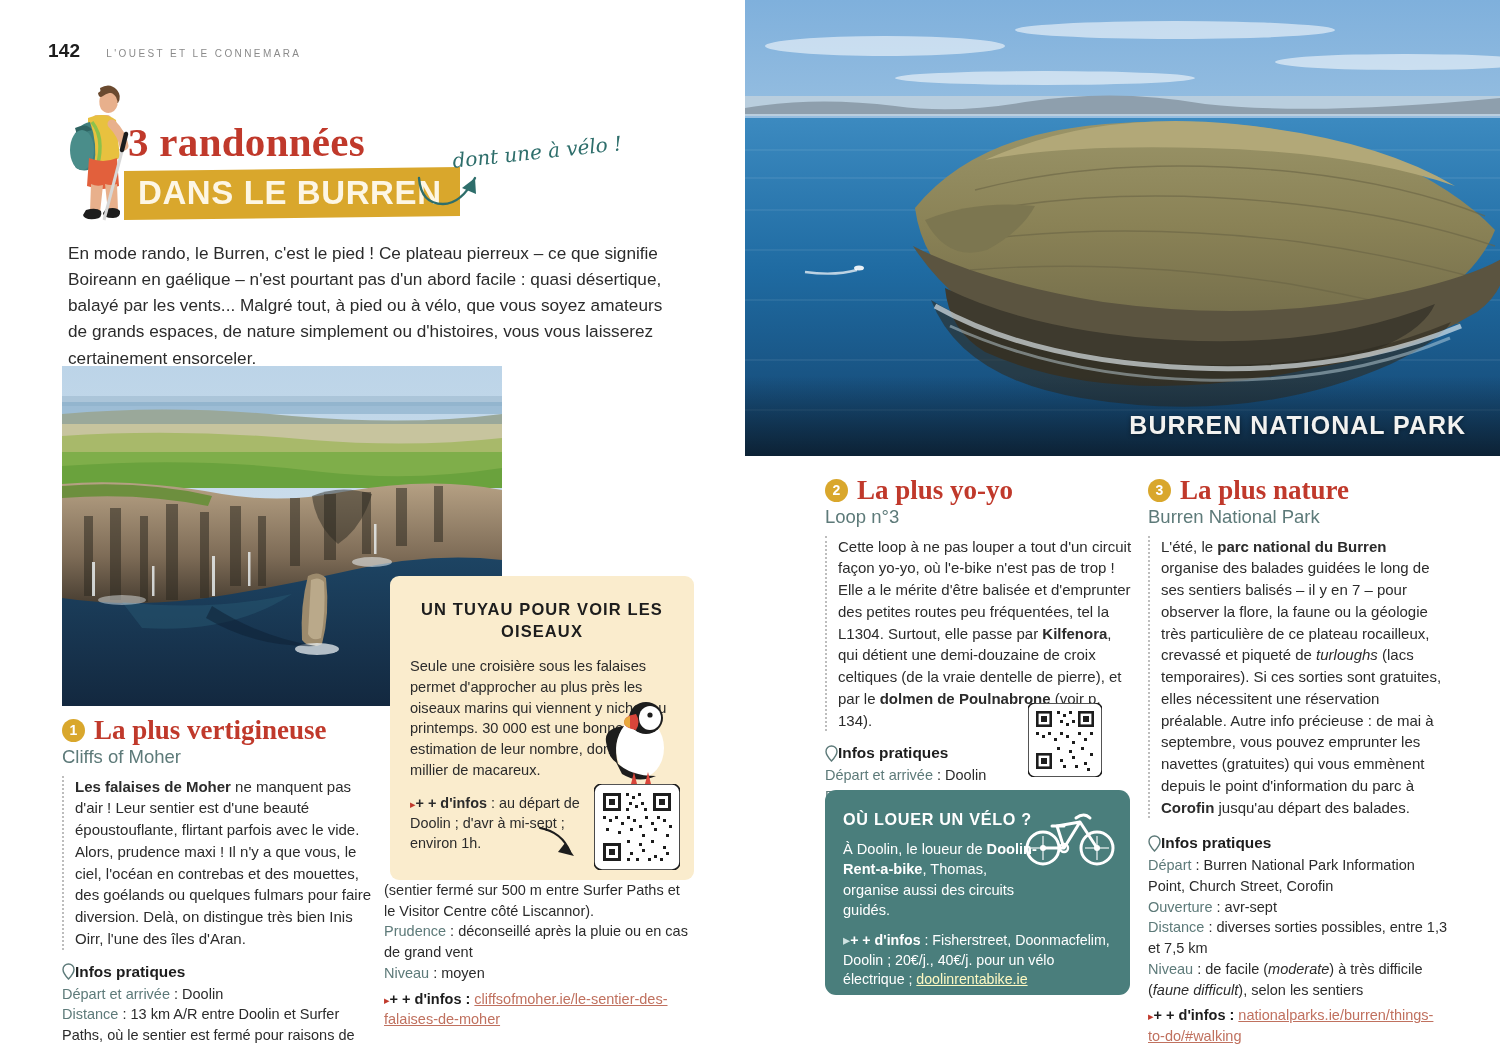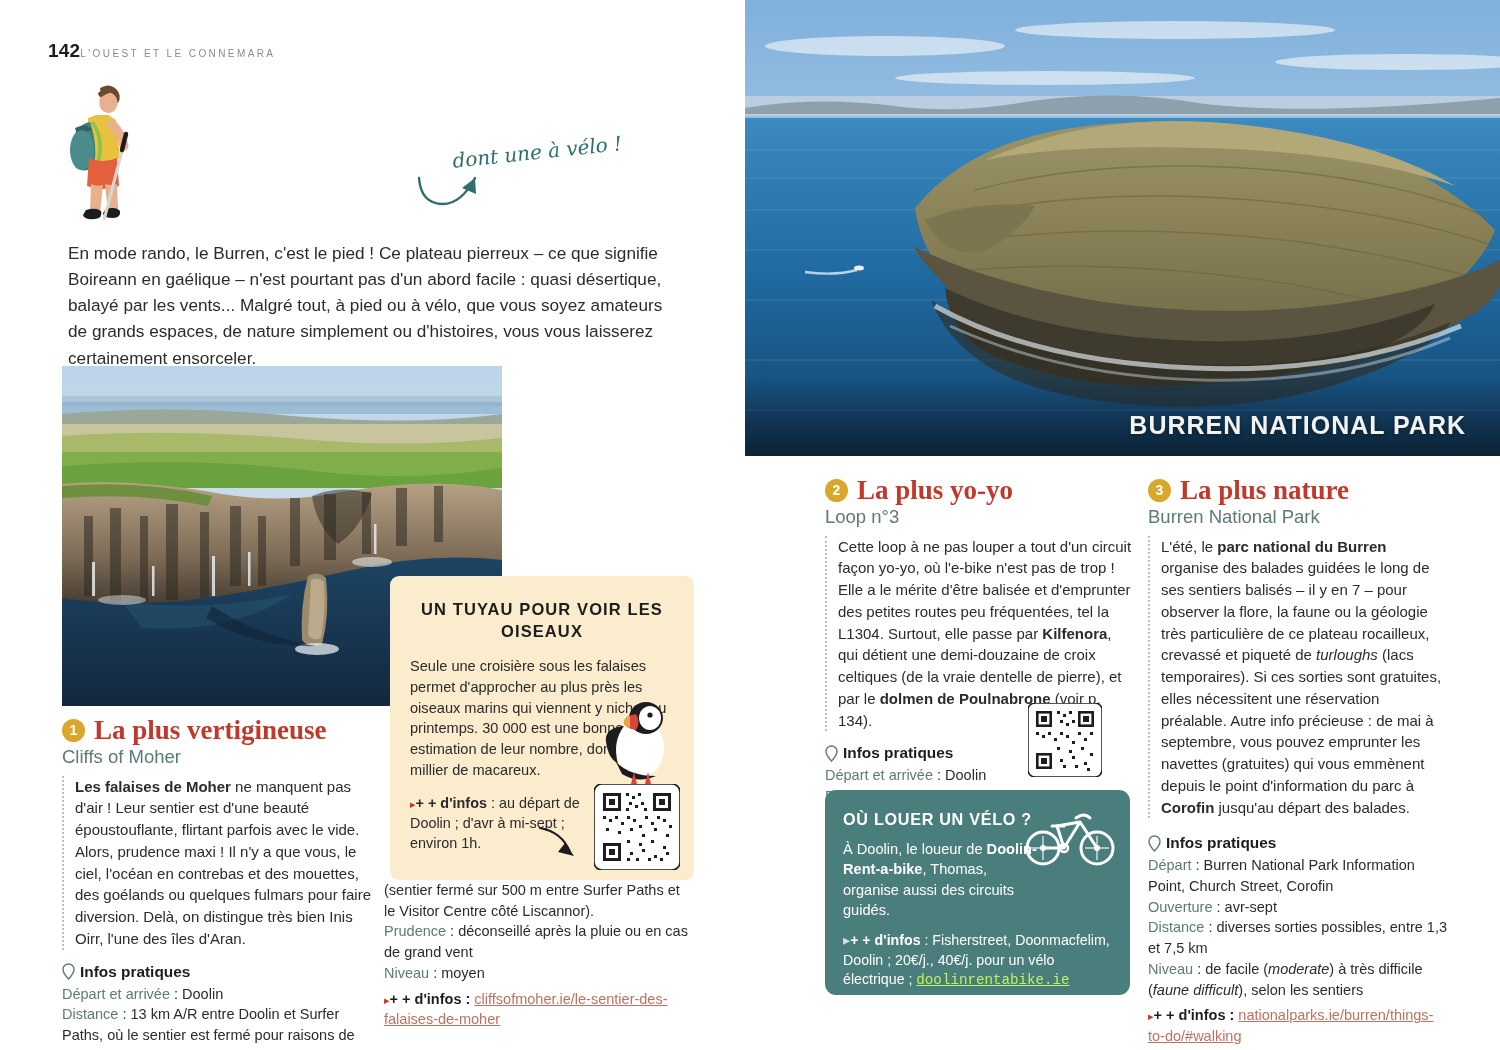--- a/index.html
+++ b/index.html
@@ -9,21 +9,21 @@
     font-family:"Liberation Sans", sans-serif;
     position:relative;
     overflow:hidden;
     color:#2b2b2b;
   }
   .page{position:absolute;inset:0;}
 
   
   .left{position:absolute;left:0;top:0;width:700px;height:1050px;background:#fff;}
 
-  .folio{position:absolute;left:48px;top:40px;display:flex;align-items:baseline;}
+  .folio{position:absolute;left:48px;top:40px;display:flex;align-items:baseline;gap:26px;}
   .folio-num{font-size:19px;font-weight:bold;color:#1d1d1d;letter-spacing:.2px;}
   .folio-txt{font-size:10px;color:#8a8a8a;letter-spacing:2.4px;font-weight:500;}
 
   
   .hiker{position:absolute;left:48px;top:78px;width:96px;height:150px;}
 
   
   .title-wrap{position:absolute;left:124px;top:122px;}
   .title-serif{
     font-family:"Liberation Serif", serif;
@@ -95,21 +95,21 @@
   }
   .body-text{
     border-left:2.4px dotted #bdbdbd;
     padding-left:11px;
     font-size:15px;line-height:1.45;color:#2b2b2b;
   }
   .body-text b{font-weight:bold;}
   .body-text i{font-style:italic;}
 
   .infos{margin-top:13px;}
-  .infos-head{display:flex;align-items:center;gap:5px;font-size:15.4px;font-weight:bold;color:#1d1d1d;margin-bottom:3px;}
+  .infos-head{display:flex;align-items:center;font-size:15.4px;font-weight:bold;color:#1d1d1d;margin-bottom:3px;}
   .pin{width:13px;height:17px;flex:0 0 auto;}
   .infos-row{font-size:14.5px;line-height:1.43;color:#2b2b2b;}
   .lbl{color:#5d7a79;}
   .dinfos{font-size:14.5px;line-height:1.43;margin-top:5px;}
   .dinfos .k{font-weight:bold;color:#1d1d1d;}
   .tri{color:#c0392b;font-size:11px;}
   .lnk{color:#c0715f;text-decoration:underline;word-break:break-word;}
 
   
   .right{position:absolute;left:700px;top:0;width:800px;height:1050px;background:#fff;}
@@ -123,21 +123,21 @@
   
   .tealbox{
     position:absolute;left:825px;top:790px;width:305px;height:205px;
     background:#4a7e7c;border-radius:11px;color:#fff;
   }
   .tealbox h3{
     margin:20px 18px 10px;font-size:16.2px;font-weight:bold;letter-spacing:.7px;
   }
   .tealbox p{margin:0 18px 10px;font-size:14.6px;line-height:1.4;width:195px;}
   .tealbox .low{margin:0 18px;font-size:14.2px;line-height:1.4;}
-  .tealbox .lnk2{color:#bef264;text-decoration:underline;font-family:Liberation Mono, monospace;}
+  .tealbox .lnk2{color:#fef9c3;text-decoration:underline;}
   .bike{position:absolute;right:14px;top:16px;width:92px;height:62px;}
 
   .qr-loop{position:absolute;left:1028px;top:703px;width:74px;height:74px;}
 </style>
 </head>
 <body>
 
 <div class="page">
 
   <div class="left">
@@ -160,20 +160,26 @@
       <path d="M41 80 q14 6 28 0 l2 28 q-16 6 -32 0z" fill="#e2603c"></path>
       <path d="M43 106 q6 3 12 1 l-3 28 l-10 -1z" fill="#e8b08c"></path>
       <path d="M57 106 q6 2 12 0 l1 26 l-10 2z" fill="#e8b08c"></path>
       <path d="M38 132 q10 -3 15 1 q2 7 -6 8 q-11 1 -12 -4z" fill="#1d1d1d"></path>
       <path d="M58 131 q10 -3 14 2 q1 7 -7 7 q-10 0 -10 -5z" fill="#1d1d1d"></path>
       <path d="M64 46 q10 10 12 22" stroke="#e8b08c" stroke-width="9" stroke-linecap="round" fill="none"></path>
       <line x1="78" y1="58" x2="56" y2="142" stroke="#d7d7d7" stroke-width="3"></line>
       <line x1="78" y1="56" x2="74" y2="72" stroke="#1d1d1d" stroke-width="4.5" stroke-linecap="round"></line>
     </svg>
 
+    <div class="title-wrap">
+      <div class="title-serif">3 randonnées</div>
+      <div class="title-band">
+        <span>DANS LE BURREN</span>
+      </div>
+    </div>
 
     <div class="hand-note">dont une à vélo !</div>
     <svg class="hand-arrow" viewBox="0 0 70 48">
       <path d="M4 10 q2 26 24 26 q18 0 32 -26" stroke="#2e6e6b" stroke-width="2.4" fill="none" stroke-linecap="round"></path>
       <path d="M60 10 l1 16 l-14 -6z" fill="#2e6e6b"></path>
     </svg>
 
     <div class="intro">En mode rando, le Burren, c'est le pied ! Ce plateau pierreux – ce que signifie Boireann en gaélique – n'est pourtant pas d'un abord facile : quasi désertique, balayé par les vents... Malgré tout, à pied ou à vélo, que vous soyez amateurs de grands espaces, de nature simplement ou d'histoires, vous vous laisserez certainement ensorceler.</div>
 
     <div class="photo-cliffs">

